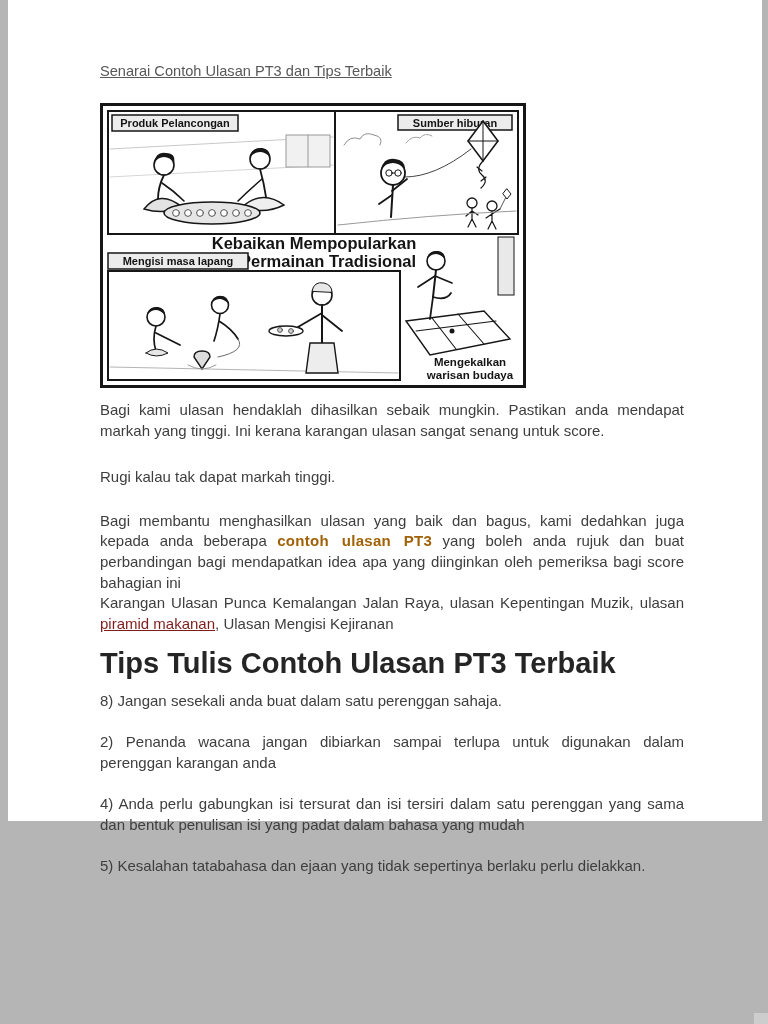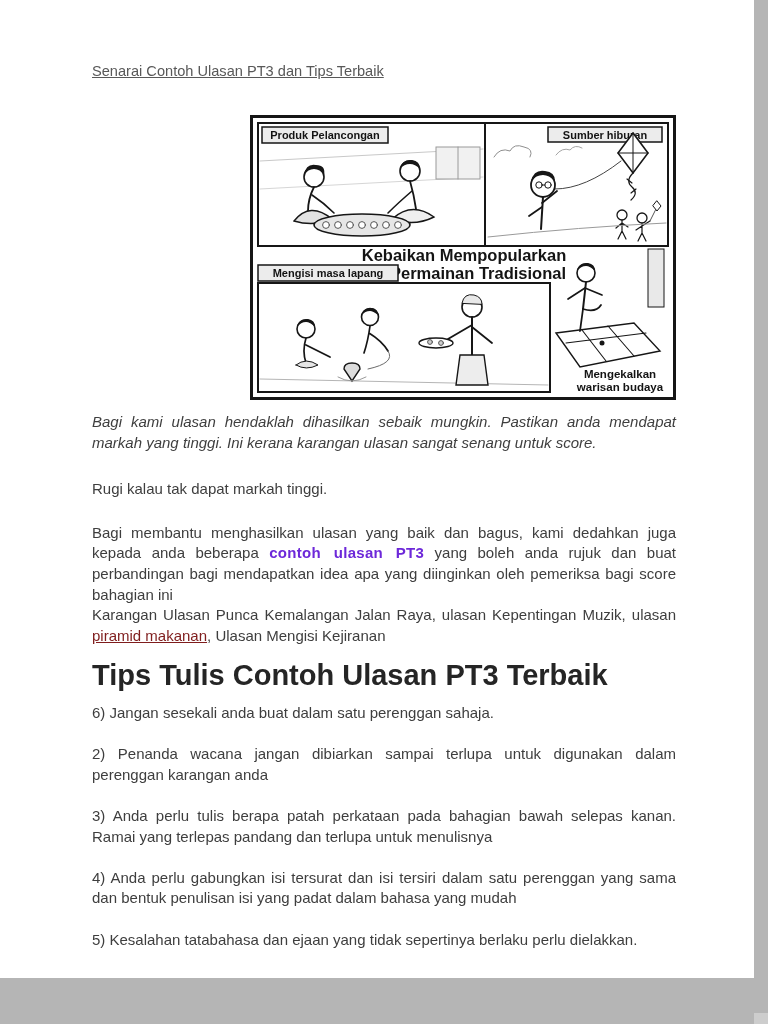--- a/index.html
+++ b/index.html
@@ -1,40 +1,40 @@
 <!DOCTYPE html>
 <html><head>
 <meta charset="utf-8">
 <style>
   * { margin: 0; padding: 0; box-sizing: border-box; }
   html, body { width: 768px; height: 1024px; overflow: hidden; }
   body { background: #b5b5b5; font-family: "Liberation Sans", sans-serif; }
 
   .page {
-    position: absolute; left: 0; top: 0;
-    width: 754px; height: 978px;
+    position: absolute; left: 8px; top: 0;
+    width: 754px; height: 821px;
     background: #ffffff;
   }
   .content { padding: 62px 78px 0 92px; }
 
   .title-link {
     color: #585858; font-size: 14.6px;
     text-decoration: underline; display: inline-block;
   }
 
-  .figure { margin-top: 35px; line-height: 0; text-align: right; }
+  .figure { margin-top: 23px; line-height: 0; }
 
   p.body {
     font-size: 15px; line-height: 20.6px;
     color: #3e3e3e; text-align: justify;
   }
-  .p1 { margin-top: 12px; font-style: italic; }
+  .p1 { margin-top: 12px; }
   .p2 { margin-top: 26px; }
   .block-contoh { margin-top: 23px; }
-  .block-contoh b { color: #6d28d9; letter-spacing: 0.3px; word-spacing: 2px; }
+  .block-contoh b { color: #a16207; letter-spacing: 0.3px; word-spacing: 2px; }
 
   .inline-link { color: #7f1d1d; text-decoration: underline; }
 
   h2.heading {
     margin-top: 16px; font-size: 29px; line-height: 27px;
     color: #252525; font-weight: bold;
   }
 
   .tips { margin-top: 14px; }
   .tip { margin-bottom: 20.5px; }
@@ -182,23 +182,22 @@
     <p class="body p2">Rugi kalau tak dapat markah tinggi.</p>
 
     <div class="block-contoh">
       <p class="body"><span>Bagi membantu menghasilkan ulasan yang baik dan bagus, kami dedahkan juga kepada anda beberapa </span><b>contoh ulasan PT3</b><span> yang boleh anda rujuk dan buat perbandingan bagi mendapatkan idea apa yang diinginkan oleh pemeriksa bagi score bahagian ini</span></p>
       <p class="body"><span>Karangan Ulasan Punca Kemalangan Jalan Raya, ulasan Kepentingan Muzik, ulasan </span><a href="#" class="inline-link">piramid makanan</a><span>, Ulasan Mengisi Kejiranan</span></p>
     </div>
 
     <h2 class="heading">Tips Tulis Contoh Ulasan PT3 Terbaik</h2>
 
     <div class="tips">
-      <p class="body tip">6) Jangan sesekali anda buat dalam satu perenggan sahaja.</p>
+      <p class="body tip">8) Jangan sesekali anda buat dalam satu perenggan sahaja.</p>
       <p class="body tip">2) Penanda wacana jangan dibiarkan sampai terlupa untuk digunakan dalam perenggan karangan anda</p>
-      <p class="body tip">3) Anda perlu tulis berapa patah perkataan pada bahagian bawah selepas kanan. Ramai yang terlepas pandang dan terlupa untuk menulisnya</p>
       <p class="body tip">4) Anda perlu gabungkan isi tersurat dan isi tersiri dalam satu perenggan yang sama dan bentuk penulisan isi yang padat dalam bahasa yang mudah</p>
       <p class="body tip">5) Kesalahan tatabahasa dan ejaan yang tidak sepertinya berlaku perlu dielakkan.</p>
     </div>
 
   </div>
 </div>
 
 <div class="scroll-corner"></div>
 
 </body></html>

